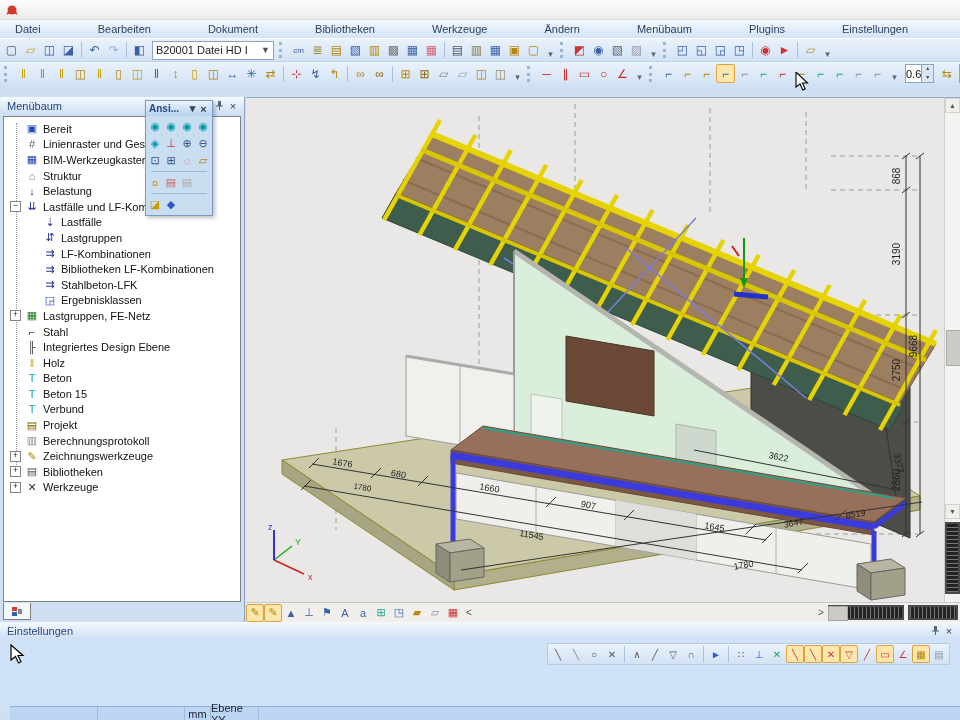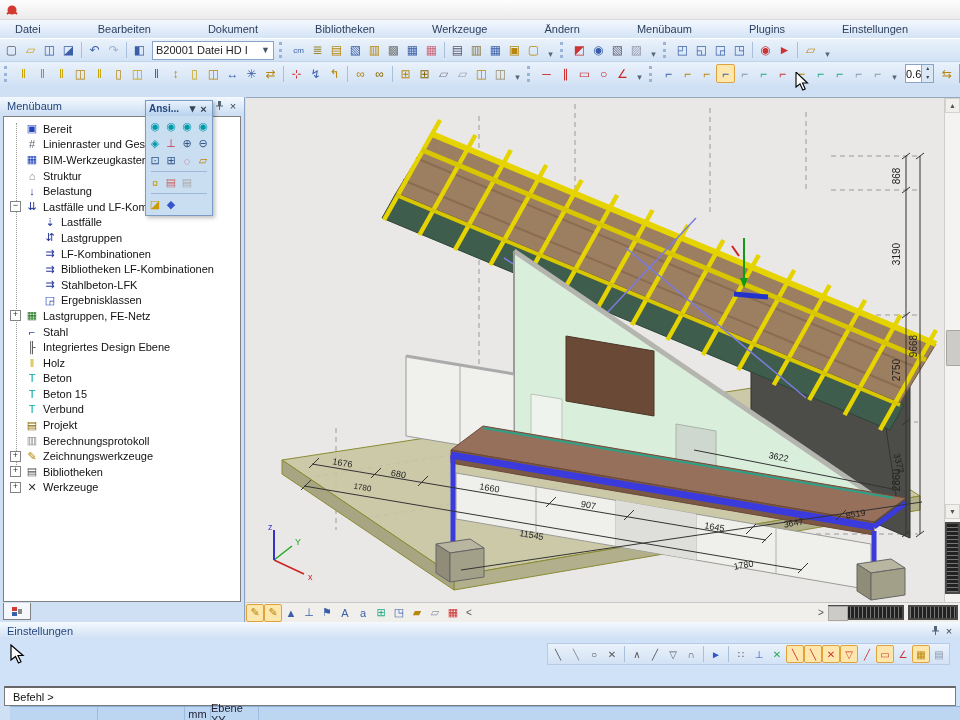--- a/index.html
+++ b/index.html
@@ -665,23 +665,20 @@
             <span class="tbi pressed" title="snap-intersections" style="color: rgb(204, 51, 51);">✕</span>
             <span class="tbi pressed" title="snap-orthogonal-points" style="color: rgb(204, 51, 51);">▽</span>
             <span class="tbi" title="snap-tangent" style="color: rgb(204, 51, 51);">╱</span>
             <span class="tbi pressed" title="snap-line-grid" style="color: rgb(204, 51, 51);">▭</span>
             <span class="tbi" title="snap-arc-points" style="color: rgb(204, 51, 51);">∠</span>
             <span class="tbi pressed" title="snap-measure" style="color: rgb(184, 134, 11);">▦</span>
             <span class="tbi" title="coordinate-input" style="color: rgb(136, 153, 170);">▤</span>
           </div>
       </div>
     </div>
-    <div class="cmdinput">
-      <span>Befehl &gt;</span>
-    </div>
   </div>
 
   <div class="statusbar">
       <div class="scell"></div>
       <div class="scell"></div>
       <div class="scell">mm</div>
       <div class="scell">Ebene XY</div>
     </div>
 
   <div class="cursor">

